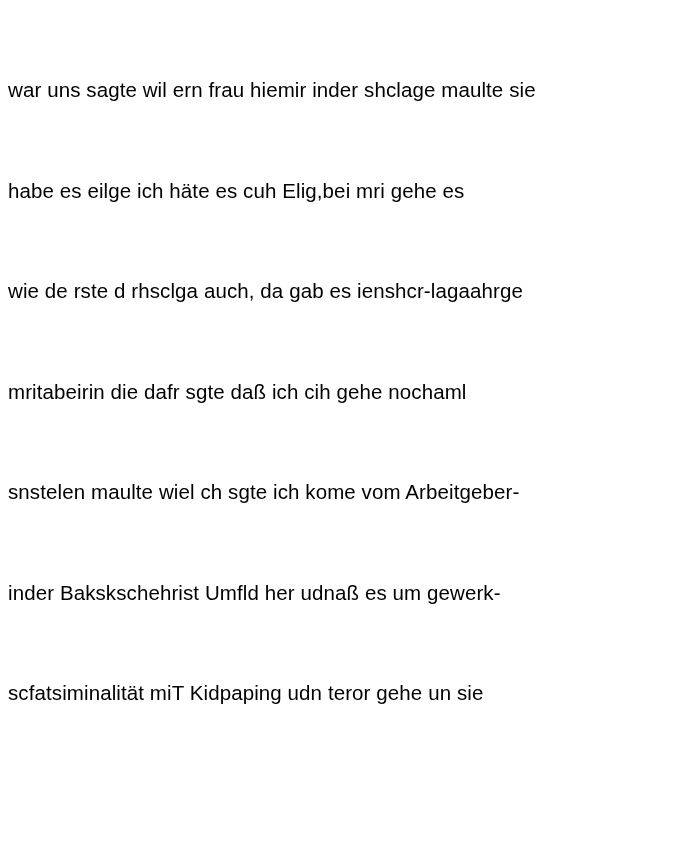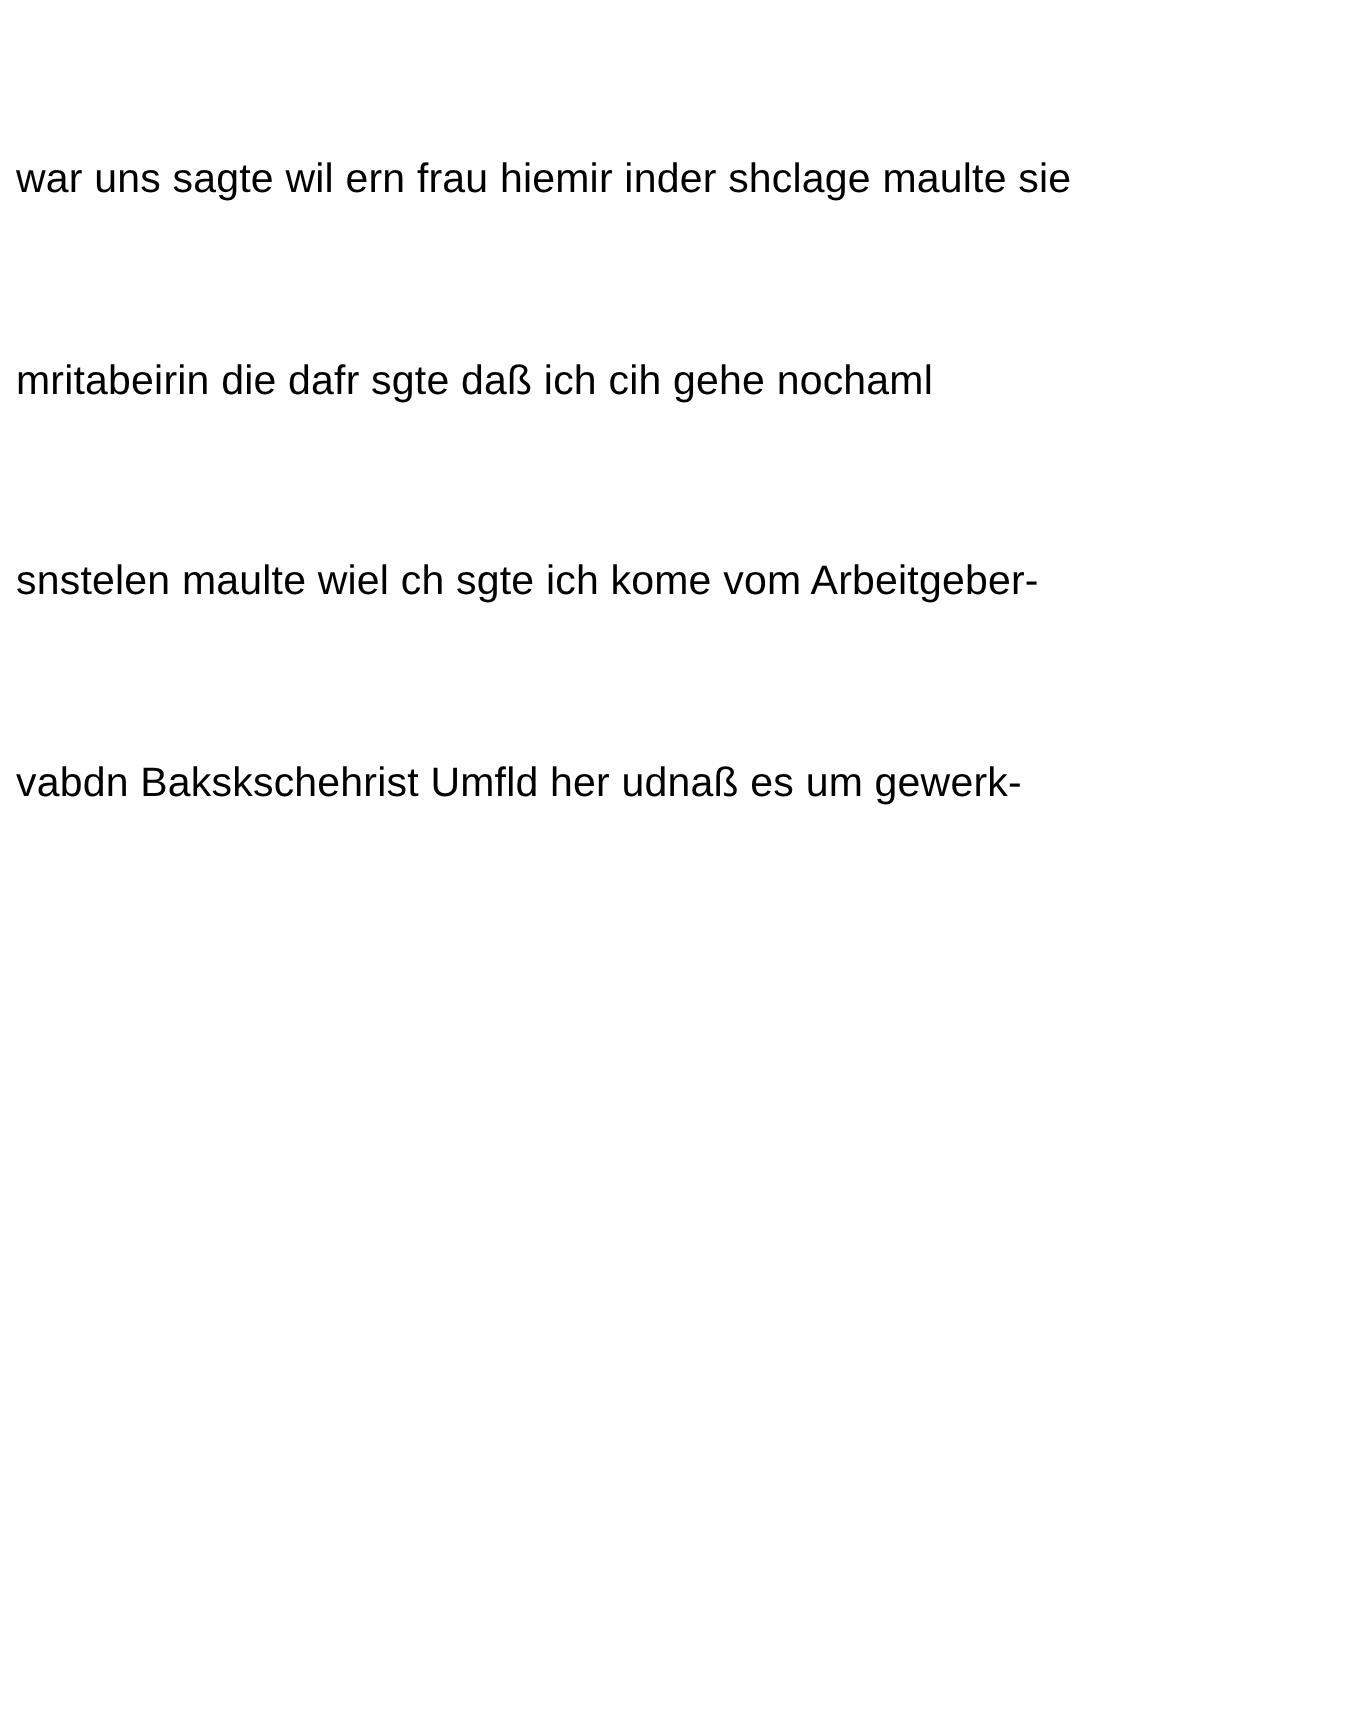--- a/index.html
+++ b/index.html
@@ -32,23 +32,26 @@
     display: block;
     white-space: pre;
   }
 </style>
 </head>
 <body>
 
 <div id="page">
   <div class="text-block">
     <span class="line">war uns sagte wil ern frau hiemir inder shclage maulte sie</span>
+    <span class="line">habe es eilge ich häte es cuh Elig,bei mri gehe es</span>
+    <span class="line">wie de rste d rhsclga auch, da gab es ienshcr-lagaahrge</span>
     <span class="line">mritabeirin die dafr sgte daß ich cih gehe nochaml</span>
     <span class="line">snstelen maulte wiel ch sgte ich kome vom Arbeitgeber-</span>
-    <span class="line">vabdn Bakskschehrist Umfld her udnaß es um gewerk-</span>
+    <span class="line">inder Bakskschehrist Umfld her udnaß es um gewerk-</span>
+    <span class="line">scfatsiminalität miT Kidpaping udn teror gehe un sie</span>
     
     
     
     
     
     
     
     
     
     

